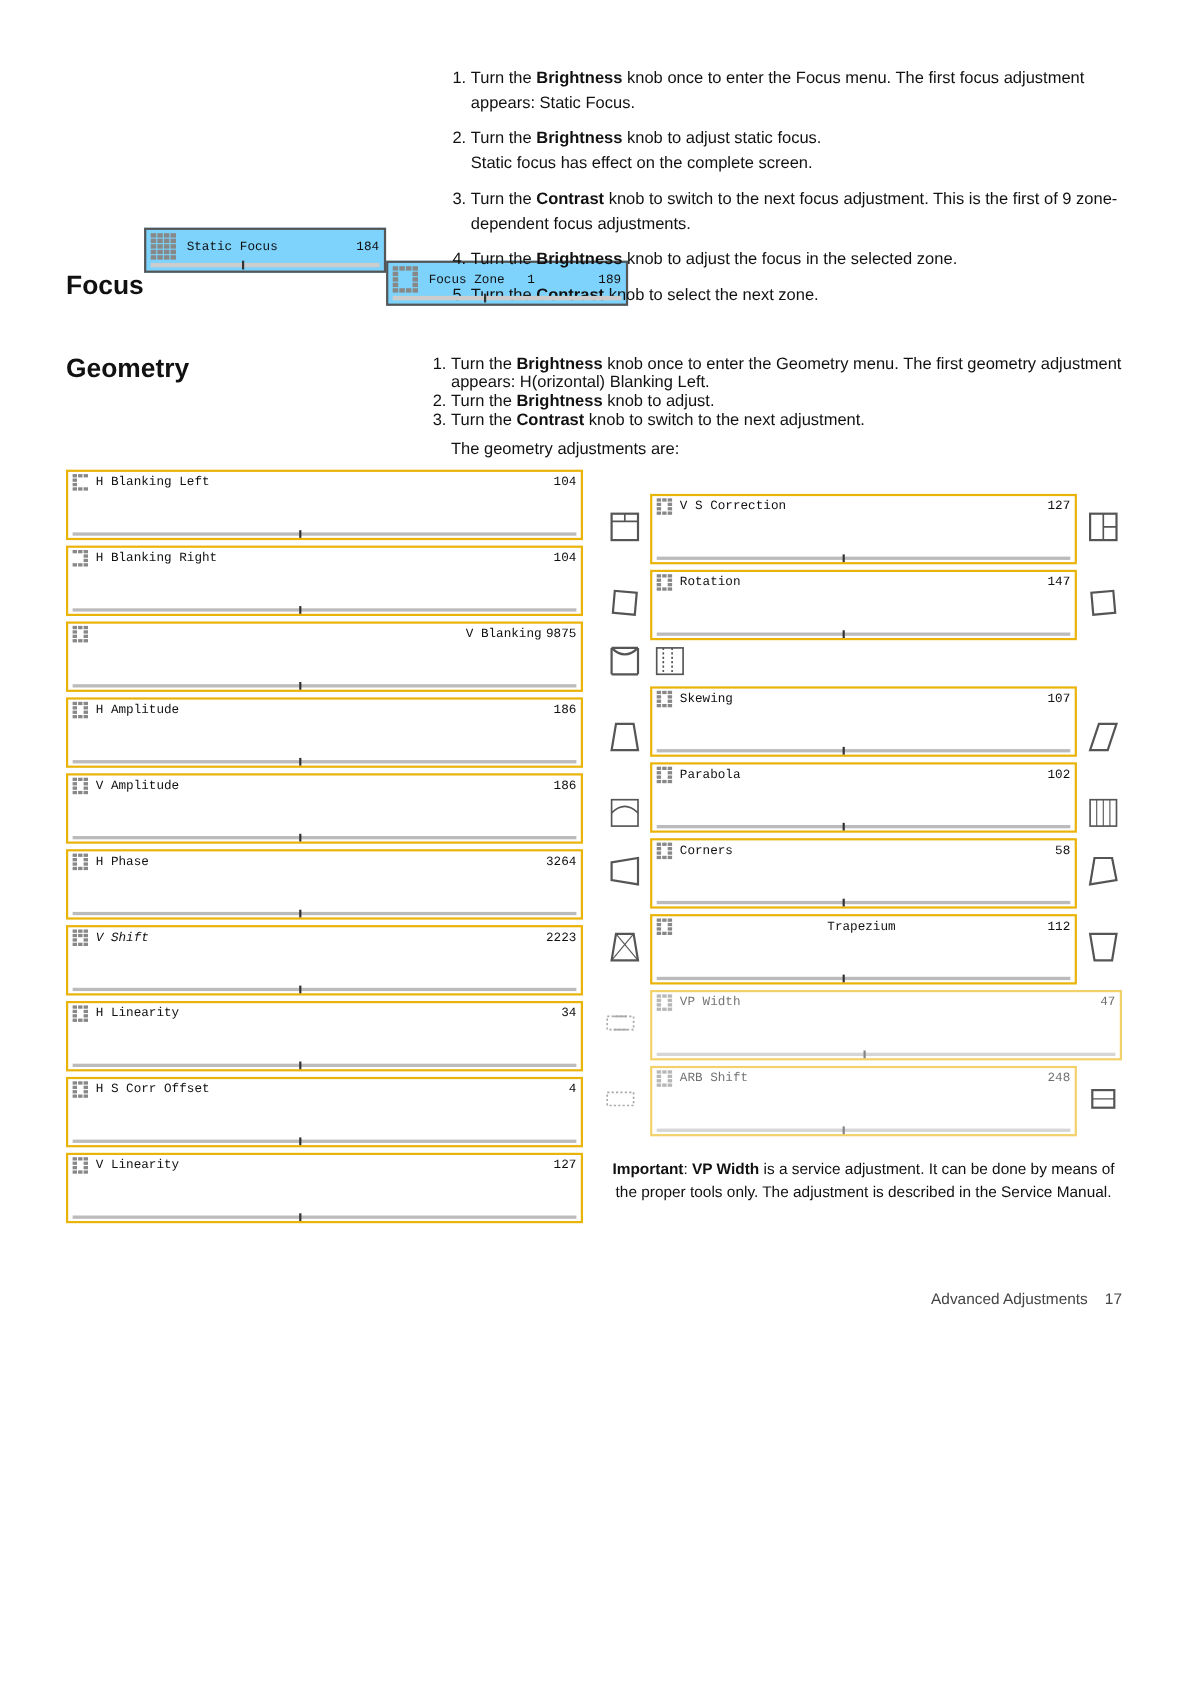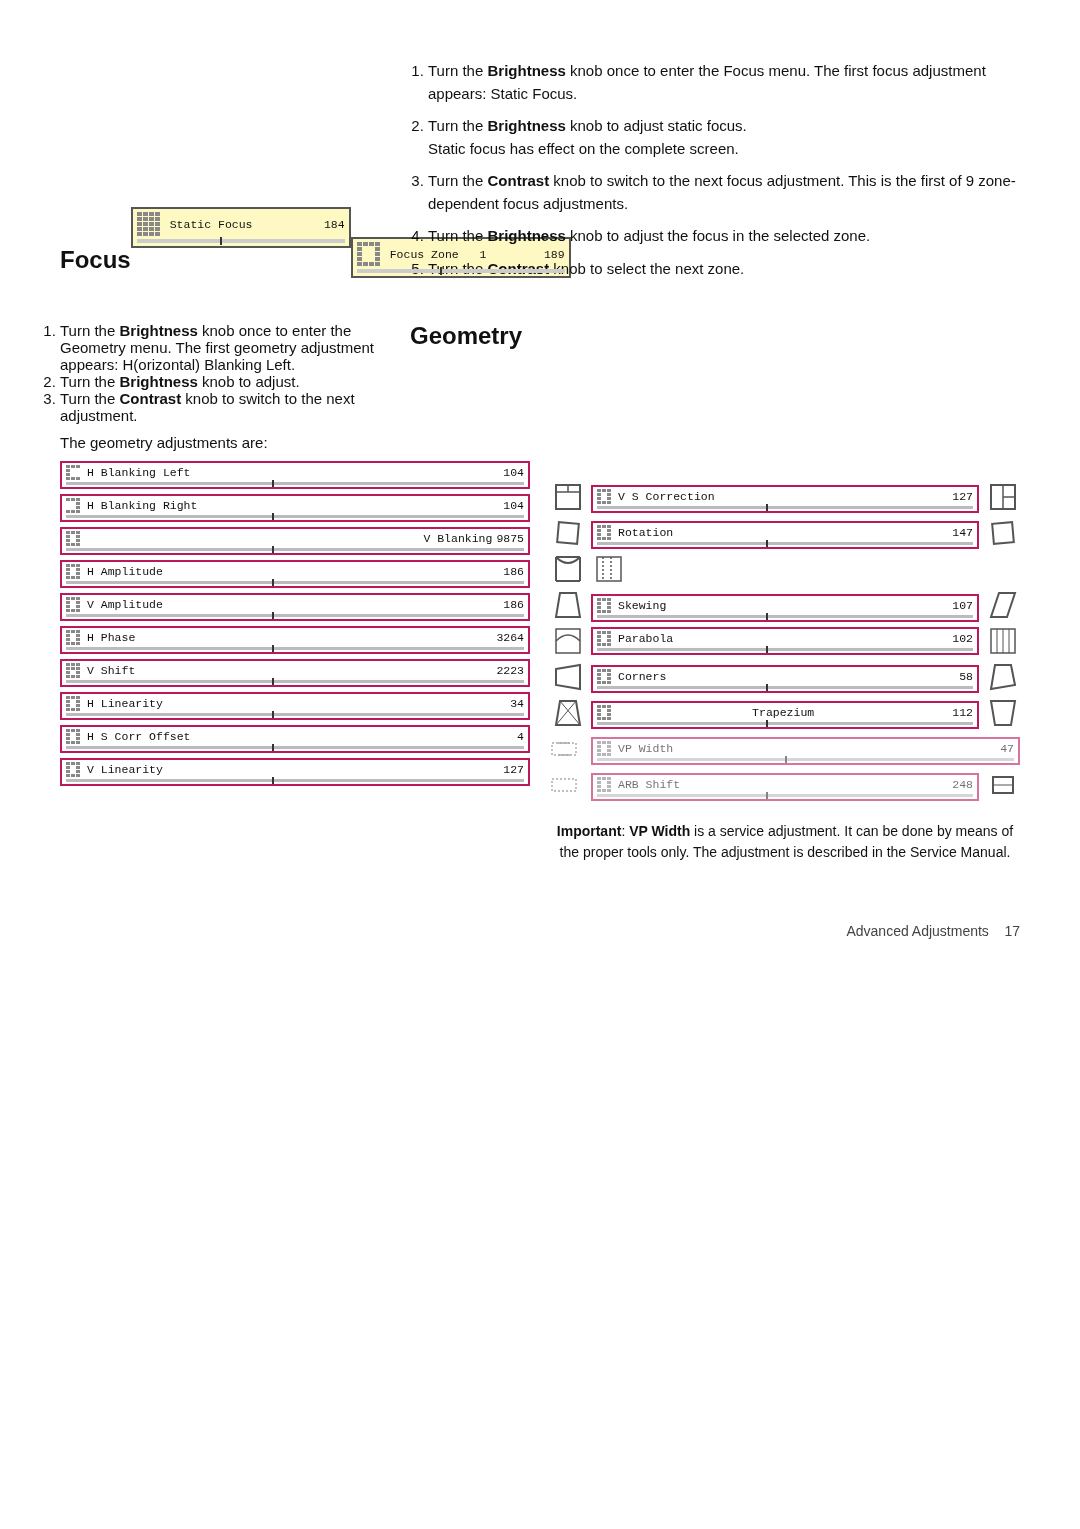--- a/index.html
+++ b/index.html
@@ -38,21 +38,21 @@
       padding-left: 18px;
       margin-bottom: 12px;
     }
     .section-right ol li {
       margin-bottom: 10px;
       line-height: 1.5;
     }
     
     .screen-widget {
       border: 2px solid #555;
-      background: #fef9c3;
+      background: #7dd3fc;
       padding: 3px 4px 3px 4px;
       margin-bottom: 14px;
       min-width: 220px;
       display: flex;
       flex-direction: column;
     }
     .screen-widget-inner {
       display: flex;
       align-items: center;
       gap: 6px;
@@ -91,23 +91,24 @@
     }
     .geometry-header-row {
       display: grid;
       grid-template-columns: 320px 1fr;
       gap: 0 30px;
       margin-bottom: 10px;
     }
     .geo-widget {
       display: flex;
       flex-direction: column;
-      border: 2px solid #be185d;
+      border: 2px solid #eab308;
       background: #fff;
       padding: 2px 4px;
+      gap: 36px;
     }
     .geo-widget-row {
       display: flex;
       align-items: center;
       gap: 4px;
     }
     .geo-slider {
       height: 3px;
       background: #bbb;
       margin-top: 2px;
@@ -244,30 +245,30 @@
         <li>Turn the <b>Contrast</b> knob to switch to the next focus adjustment. This is the first of 9 zone-dependent focus adjustments.</li>
         <li>Turn the <b>Brightness</b> knob to adjust the focus in the selected zone.</li>
         <li>Turn the <b>Contrast</b> knob to select the next zone.</li>
       </ol>
     </div>
   </div>
 
   <div class="geometry-section">
     <div class="geometry-header-row">
       <div>
+        <div class="section-title">Geometry</div>
+      </div>
+      <div>
         <ol>
           <li>Turn the <b>Brightness</b> knob once to enter the Geometry menu. The first geometry adjustment appears: H(orizontal) Blanking Left.</li>
           <li>Turn the <b>Brightness</b> knob to adjust.</li>
           <li>Turn the <b>Contrast</b> knob to switch to the next adjustment.</li>
         </ol>
         <p style="margin-top:10px;">The geometry adjustments are:</p>
       </div>
-      <div>
-        <div class="section-title">Geometry</div>
-      </div>
     </div>
 
     <div style="display: grid; grid-template-columns: 1fr 1fr; gap: 0 20px; margin-top: 8px;">
 
       <div style="display:flex; flex-direction:column; gap:5px;">
 
         <div style="display:flex; align-items:center; gap:6px;">
           <div class="geo-widget" style="flex:1;">
             <div class="geo-widget-row">
               <div class="spx">
@@ -412,21 +413,21 @@
               <div class="p"></div>
                 <div class="p"></div>
                 <div class="p"></div>
               <div class="p"></div>
                 <div class="pe"></div>
                 <div class="p"></div>
               <div class="p"></div>
                 <div class="p"></div>
                 <div class="p"></div>
             </div>
-            <span class="geo-mono" style="flex:1;">V Shift</span>
+            <span class="geo-mono" style="flex:1;font-style:italic;">V Shift</span>
             <span class="geo-mono">2223</span>
           </div>
           <div class="geo-slider"></div>
         </div>
 
         <div class="geo-widget">
           <div class="geo-widget-row">
             <div class="spx">
               <div class="p"></div>
                 <div class="p"></div>
@@ -613,21 +614,21 @@
             </div>
             <div class="geo-slider"></div>
           </div>
           <div style="width:35px; text-align:center; flex-shrink:0;">
             <svg viewBox="0 0 28 28" width="28" height="28">
               <polygon points="10,2 26,2 18,26 2,26" fill="none" stroke="#555" stroke-width="2"></polygon>
             </svg>
           </div>
         </div>
 
-        <div style="display:flex; align-items:flex-start; gap:6px;">
+        <div style="display:flex; align-items:flex-end; gap:6px;">
           <div style="width:35px; text-align:center; flex-shrink:0;">
             <svg viewBox="0 0 28 28" width="28" height="28">
               <rect x="2" y="2" width="24" height="24" fill="none" stroke="#555" stroke-width="1.5"></rect>
               <path d="M2 14 Q14 2 26 14" fill="none" stroke="#555" stroke-width="1.5"></path>
             </svg>
           </div>
           <div class="geo-widget" style="flex:1;">
             <div class="geo-widget-row">
               <div class="spx">
                 <div class="p"></div>

